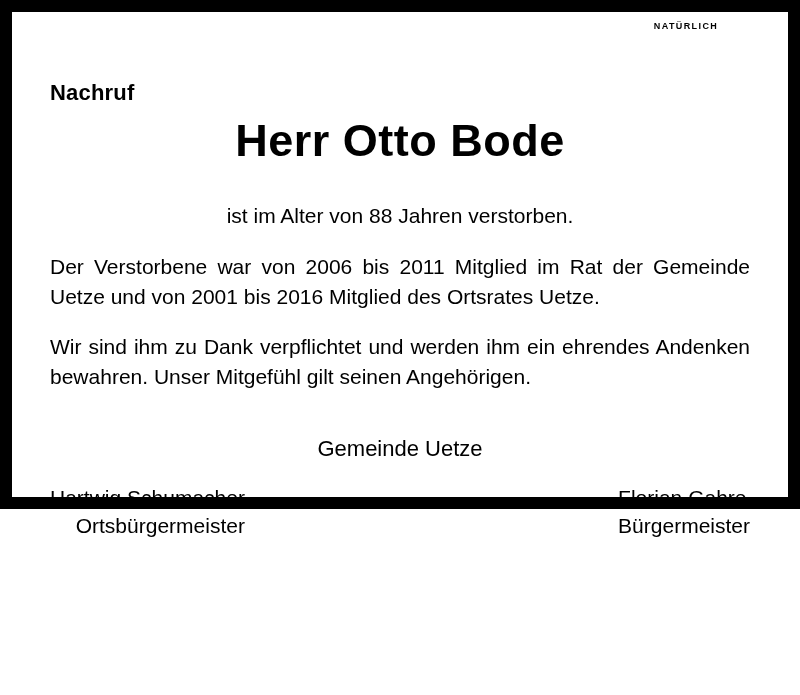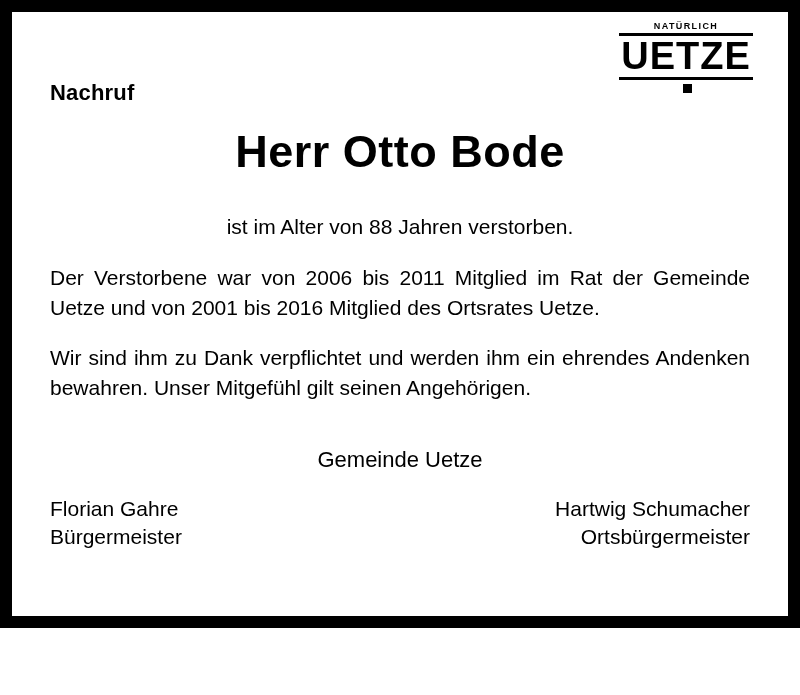--- a/index.html
+++ b/index.html
@@ -9,21 +9,21 @@
   }
   body {
     width: 800px;
     height: 695px;
     font-family: "Liberation Sans", sans-serif;
     overflow: hidden;
   }
   .notice-frame {
     box-sizing: border-box;
     width: 800px;
-    height: 628px;
+    height: 509px;
     background: #ffffff;
     border: 12px solid #000000;
     padding: 0;
     position: relative;
   }
   .notice-inner {
     box-sizing: border-box;
     width: 100%;
     height: 100%;
     background: #ffffff;
@@ -72,21 +72,21 @@
     font-weight: bold;
     color: #000;
     margin-top: 54px;
     letter-spacing: 0.2px;
   }
   .name {
     text-align: center;
     font-size: 45px;
     font-weight: bold;
     color: #000;
-    margin-top: 20px;
+    margin-top: 9px;
     letter-spacing: 0.5px;
   }
   .para {
     font-size: 21px;
     line-height: 1.42;
     color: #000;
     text-align: justify;
     -webkit-hyphens: none;
     hyphens: none;
   }
@@ -120,40 +120,37 @@
   .signer-role { display: block; }
 </style>
 </head>
 <body>
 
 <div class="notice-frame">
   <div class="notice-inner">
 
     <div class="logo">
       <div class="logo-kicker">NATÜRLICH</div>
-      <div>
-        <span class="logo-word">UETZE</span><span class="logo-dot"></span>
-      </div>
     </div>
 
     <div class="kicker">Nachruf</div>
 
     <div class="name">Herr Otto Bode</div>
 
     <p class="para first">ist im Alter von 88 Jahren verstorben.</p>
     <p class="para">Der Verstorbene war von 2006 bis 2011 Mitglied im Rat der Gemeinde Uetze und von 2001 bis 2016 Mitglied des Ortsrates Uetze.</p>
     <p class="para last">Wir sind ihm zu Dank verpflichtet und werden ihm ein ehrendes Andenken bewahren. Unser Mitgefühl gilt seinen Angehörigen.</p>
 
     <div class="signature">Gemeinde Uetze</div>
 
     <div class="signers">
+      <div class="signer right">
+        <span class="signer-name">Hartwig Schumacher</span>
+        <span class="signer-role">Ortsbürgermeister</span>
+      </div>
       <div class="signer">
         <span class="signer-name">Florian Gahre</span>
         <span class="signer-role">Bürgermeister</span>
-      </div>
-      <div class="signer right">
-        <span class="signer-name">Hartwig Schumacher</span>
-        <span class="signer-role">Ortsbürgermeister</span>
       </div>
     </div>
 
   </div>
 </div>
 
 </body></html>

